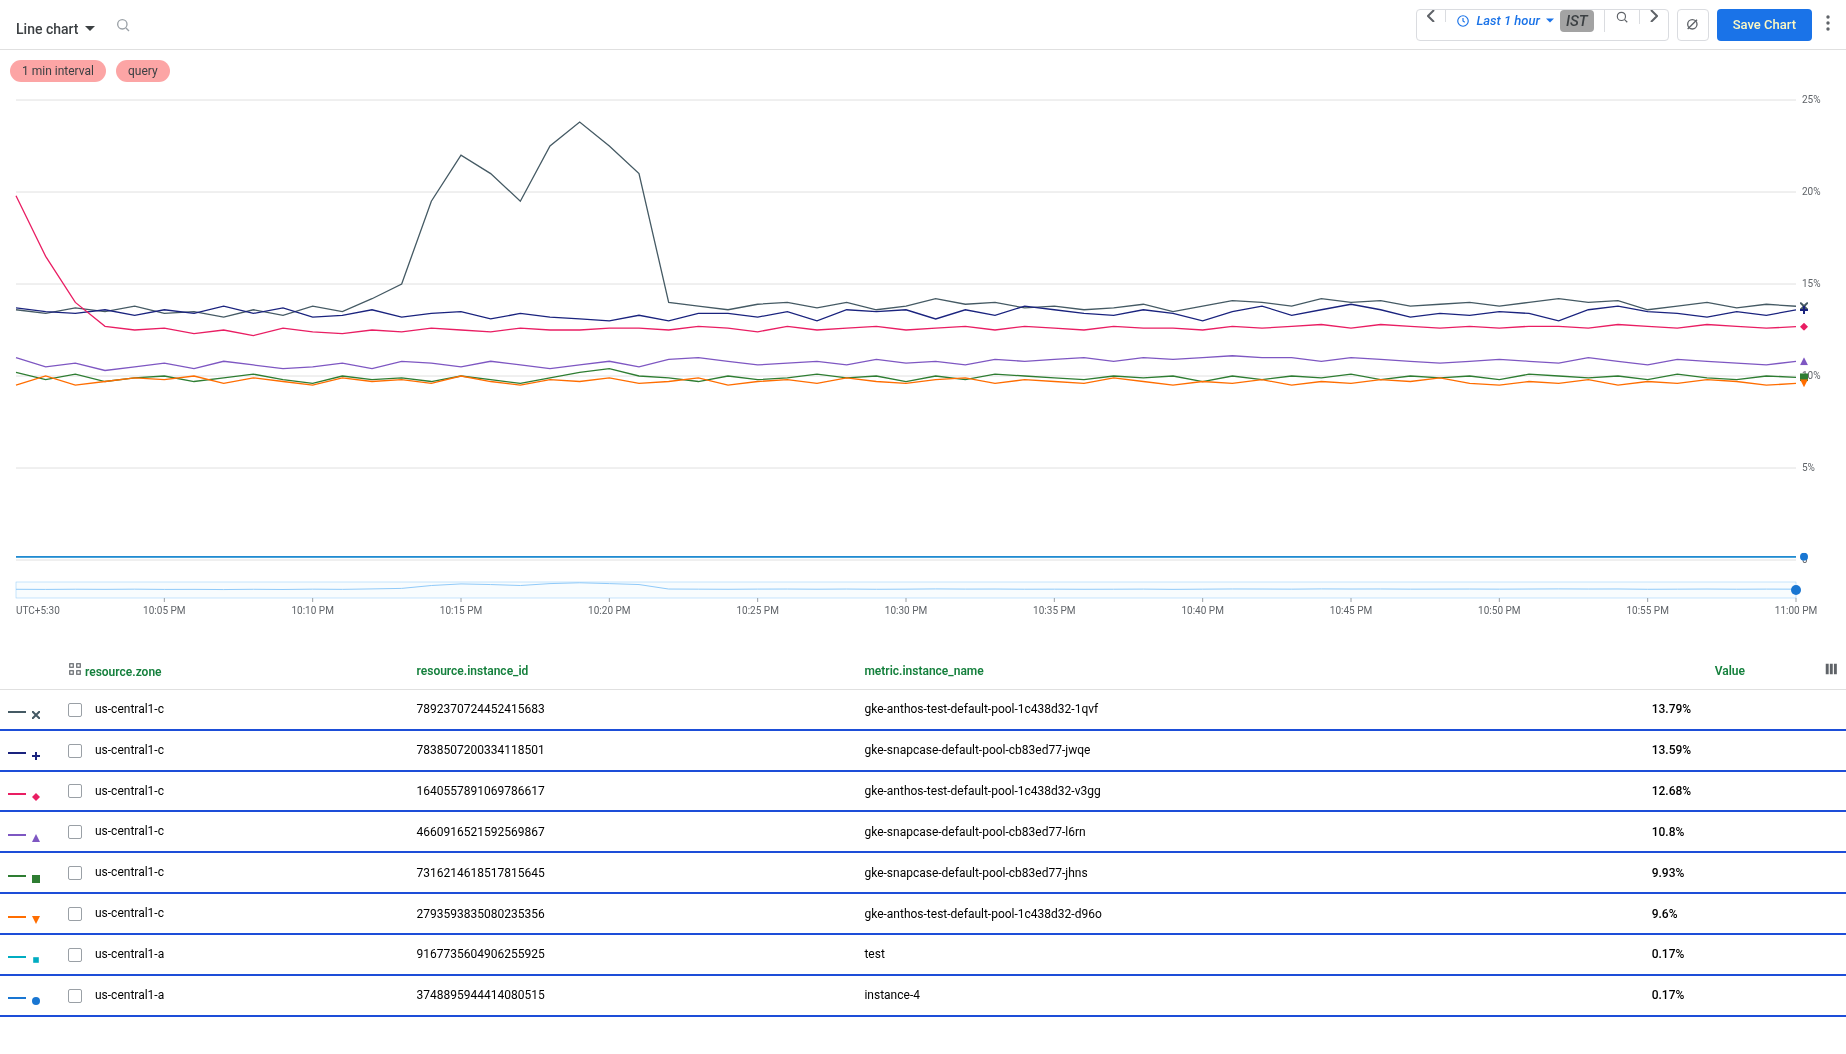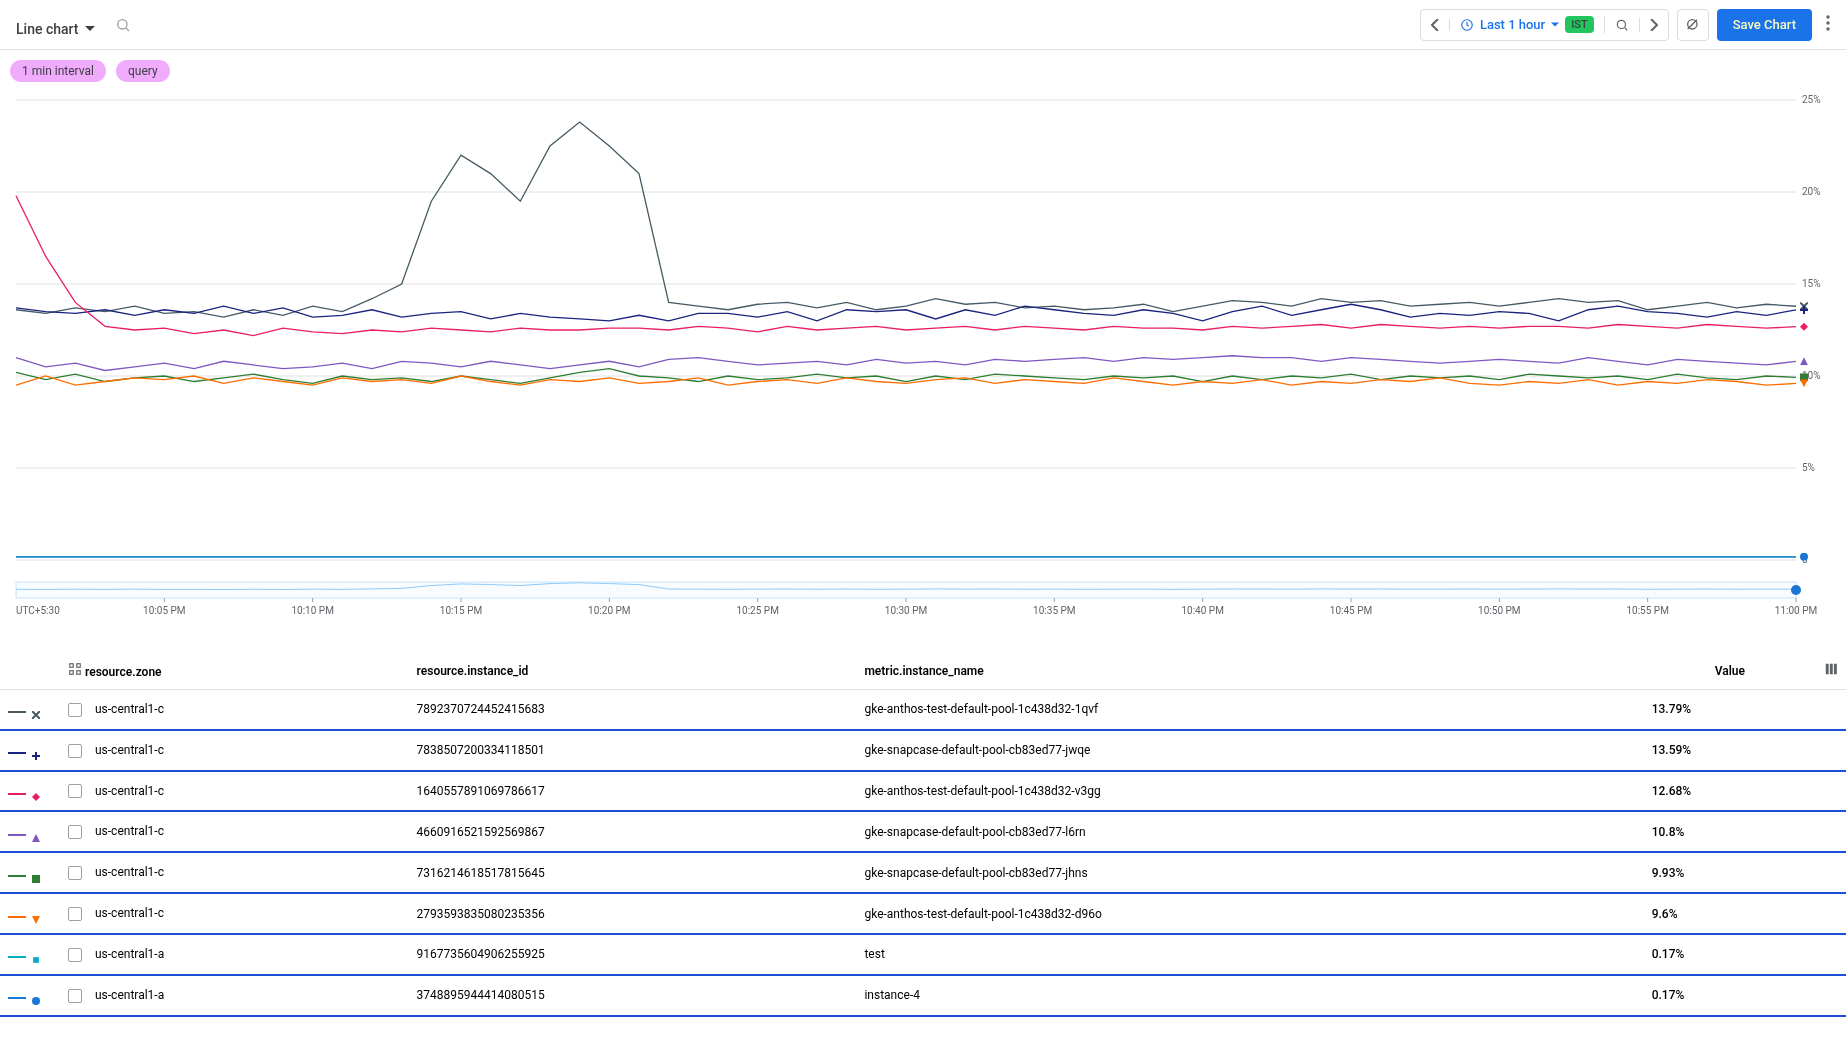--- a/index.html
+++ b/index.html
@@ -20,68 +20,69 @@
   height: 50px;
 }
 .toolbar-left { display: flex; align-items: center; gap: 14px; }
 .chart-type {
   display: flex; align-items: center; gap: 6px;
   font-size: 14px; font-weight: 500; color: #3c4043;
   padding: 4px 6px; cursor: pointer; margin-top: 8px;
 }
 .toolbar-right { display: flex; align-items: center; gap: 8px; }
 .time-group {
-  display: flex; align-items: center;
+  display: flex; align-items: flex-start;
   border: 1px solid #dadce0; border-radius: 4px;
   overflow: hidden;
   height: 32px;
+  font-style: italic;
 }
 .time-group > * { display: flex; align-items: center; padding: 0 10px; border-right: 1px solid #dadce0; }
 .time-group > *:last-child { border-right: none; }
 .time-range { color: #1a73e8; font-weight: 500; gap: 6px; }
 .time-group .nav-btn { color: #5f6368; cursor: pointer; }
 .tz-chip {
-  background: #22c55e;
+  background: #a3a3a3;
   border-radius: 4px;
-  font-size: 11px; font-weight: 500;
+  font-size: 15px; font-weight: 500;
   padding: 2px 6px;
   color: #3c4043;
 }
 .icon-btn {
   border: 1px solid #dadce0; border-radius: 4px;
   width: 32px; height: 32px;
   display: inline-flex; align-items: center; justify-content: center;
   color: #5f6368; cursor: pointer;
 }
 .save-btn {
   background: #1a73e8; color: #fef9c3;
   border-radius: 4px; padding: 0 16px; height: 32px;
   display: inline-flex; align-items: center; font-weight: 500;
   cursor: pointer;
 }
 .kebab { color: #5f6368; cursor: pointer; padding: 0 6px; }
 
 .pills-row { padding: 10px 10px; display: flex; gap: 10px; }
 .pill {
-  background: #f0abfc; color: #3c4043;
+  background: #fca5a5; color: #3c4043;
   font-size: 12px; border-radius: 12px;
   padding: 4px 12px;
 }
 
 .chart-wrap { padding: 0 10px; }
 .chart-svg { display: block; width: 1826px; height: 560px; }
 .chart-grid line { stroke: #e0e0e0; }
 .y-tick text { font-size: 10px; fill: #5f6368; }
 .mini { stroke-width: 1; fill: none; }
 .x-tick text { font-size: 10px; fill: #5f6368; }
 .series { fill: none; stroke-width: 1.3; }
 
 .legend-table { width: 100%; border-collapse: collapse; font-size: 12px; }
 .legend-table th {
-  text-align: left; font-weight: 600; color: #000000;
+  text-align: left; font-weight: 600; color: #15803d;
   padding: 10px 8px; border-bottom: 1px solid #e0e0e0;
 }
 .legend-table th.value-col { text-align: center; }
 .legend-table td {
   padding: 12px 8px; border-bottom: 2px solid #1d4ed8; color: #000000;
   vertical-align: middle;
 }
 .legend-table td.value-col { text-align: left; font-weight: 500; }
 .marker-cell { width: 60px; }
 .marker-swatch { display: inline-flex; align-items: center; gap: 6px; }

